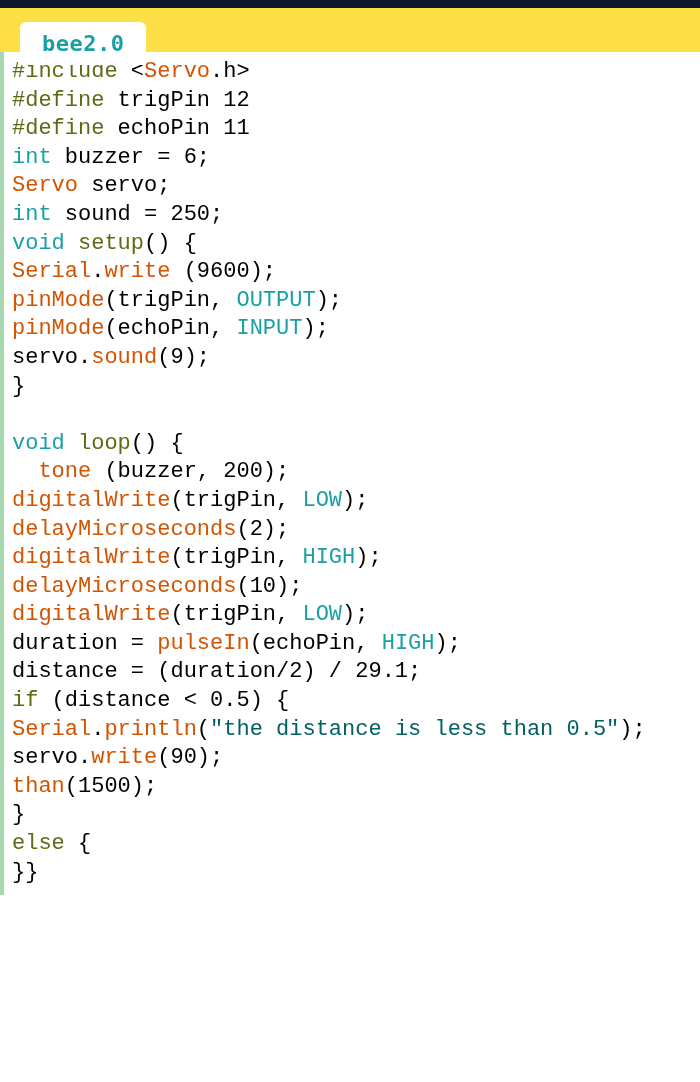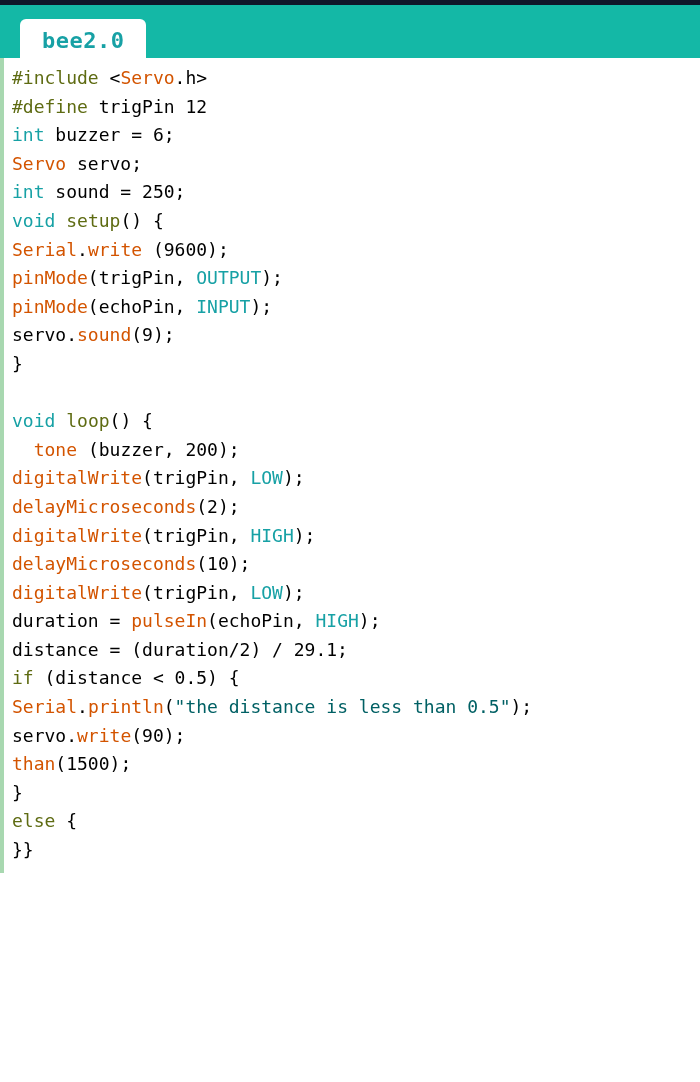--- a/index.html
+++ b/index.html
@@ -4,66 +4,68 @@
 <style>
   * { margin: 0; padding: 0; box-sizing: border-box; }
   body {
     width: 700px;
     height: 1082px;
     background: #ffffff;
     font-family: "Consolas", "Monaco", "DejaVu Sans Mono", monospace;
     overflow: hidden;
   }
   .topbar {
-    background: #14b8a6;
-    height: 58px;
-    border-top: 5px solid #0f172a;
+    background: #fde047;
+    height: 52px;
+    border-top: 8px solid #0f172a;
     position: relative;
   }
   .tab {
     position: absolute;
     top: 14px;
     left: 20px;
     background: #ffffff;
     padding: 9px 22px 9px 22px;
     border-radius: 6px 6px 0 0;
     font-family: "Consolas", "Monaco", "DejaVu Sans Mono", monospace;
     font-size: 22px;
     font-weight: bold;
     color: #17a1a5;
     letter-spacing: 0.5px;
   }
   .editor {
     padding: 6px 8px 8px 8px;
     border-left: 4px solid #a8d8b0;
   }
   .line {
-    font-size: 18px;
+    font-size: 22px;
     line-height: 28.6px;
     white-space: pre;
     color: #000000;
+    font-family: Liberation Mono, monospace;
   }
   .c-olive   { color: #5e6b12; }
   .c-teal    { color: #17a1a5; }
   .c-orange  { color: #d35400; }
   .c-darkteal{ color: #006064; }
   .c-black   { color: #000000; }
 </style>
 </head>
 <body>
 
 <div class="topbar">
   <div class="tab">
     <span>bee2.0</span>
   </div>
 </div>
 
 <div class="editor">
 <div class="line"><span class="c-olive">#include</span><span class="c-black"> &lt;</span><span class="c-orange">Servo</span><span class="c-black">.h&gt;</span></div>
 <div class="line"><span class="c-olive">#define</span><span class="c-black"> trigPin 12</span></div>
+<div class="line"><span class="c-olive">#define</span><span class="c-black"> echoPin 11</span></div>
 <div class="line"><span class="c-teal">int</span><span class="c-black"> buzzer = 6;</span></div>
 <div class="line"><span class="c-orange">Servo</span><span class="c-black"> servo;</span></div>
 <div class="line"><span class="c-teal">int</span><span class="c-black"> sound = 250;</span></div>
 <div class="line"><span class="c-teal">void</span><span> </span><span class="c-olive">setup</span><span class="c-black">() {</span></div>
 <div class="line"><span class="c-orange">Serial</span><span class="c-black">.</span><span class="c-orange">write</span><span class="c-black"> (9600);</span></div>
 <div class="line"><span class="c-orange">pinMode</span><span class="c-black">(trigPin, </span><span class="c-teal">OUTPUT</span><span class="c-black">);</span></div>
 <div class="line"><span class="c-orange">pinMode</span><span class="c-black">(echoPin, </span><span class="c-teal">INPUT</span><span class="c-black">);</span></div>
 <div class="line"><span class="c-black">servo.</span><span class="c-orange">sound</span><span class="c-black">(9);</span></div>
 <div class="line"><span class="c-black">}</span></div>
 <div class="line"><span></span>&nbsp;</div>

